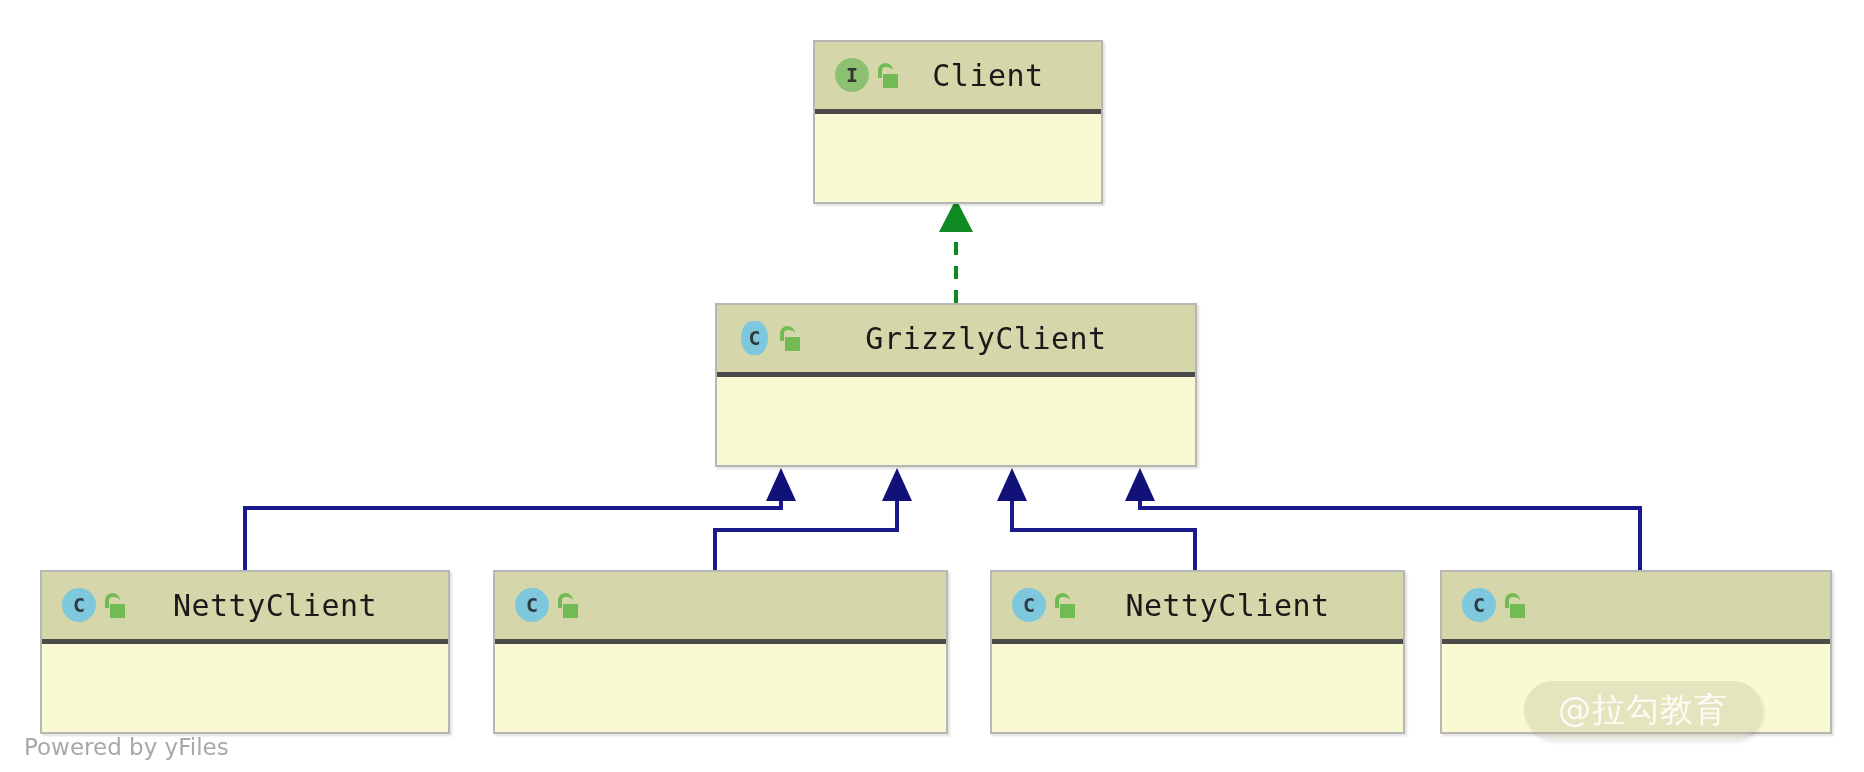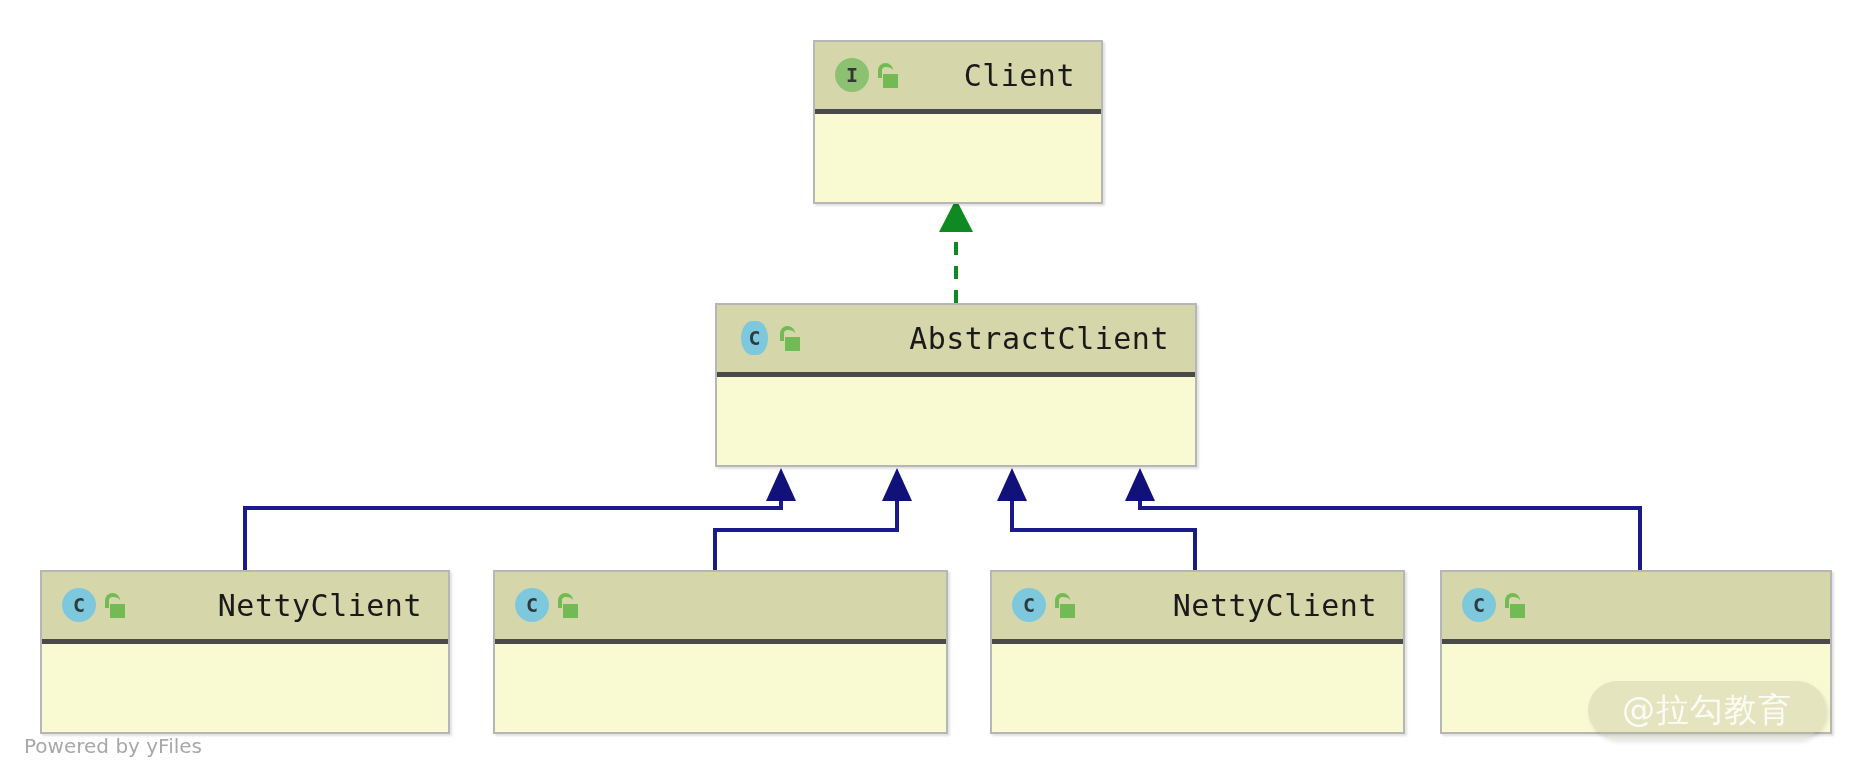--- a/index.html
+++ b/index.html
@@ -37,21 +37,21 @@
     height: 72px;
     position: relative;
   }
   .uml-body {
     box-sizing: border-box;
     background: #f9f9d2;
     height: 60px;
   }
   .uml-title {
     flex: 1 1 auto;
-    text-align: right;
+    text-align: center;
     font-family: "DejaVu Sans Mono", monospace;
     font-size: 30px;
     color: #1a1a1a;
     letter-spacing: 0.5px;
     padding-right: 26px;
     white-space: nowrap;
   }
 
   
   .stereo-icon {
@@ -132,27 +132,27 @@
     height: 772px;
     pointer-events: none;
   }
 
   
   .credits {
     position: absolute;
     left: 24px;
     top: 734px;
     font-family: "DejaVu Sans", sans-serif;
-    font-size: 20px;
+    font-size: 23px;
     color: #a8a8a8;
     white-space: nowrap;
   }
   .watermark {
     position: absolute;
-    left: 1588px;
+    left: 1524px;
     top: 681px;
     width: 238px;
     height: 58px;
     border-radius: 29px;
     background: rgba(180,180,150,0.30);
     display: flex;
     align-items: center;
     justify-content: center;
     font-family: "DejaVu Sans", sans-serif;
     font-size: 33px;
@@ -212,21 +212,21 @@
     <div class="uml-header">
       <span class="stereo-icon abstract">
         <span class="arc-l"></span>
           <span class="arc-r"></span>
         <span class="disc">C</span>
       </span>
       <span class="lock-icon">
         <span class="shackle"></span>
           <span class="body"></span>
       </span>
-      <span class="uml-title">AbstractClient</span>
+      <span class="uml-title">GrizzlyClient</span>
     </div>
     <div class="uml-body"></div>
   </div>
 
   <div class="uml-node" style="left:40px; top:570px; width:410px; height:164px;">
     <div class="uml-header">
       <span class="stereo-icon klass">
         <span class="disc">C</span>
       </span>
       <span class="lock-icon">

